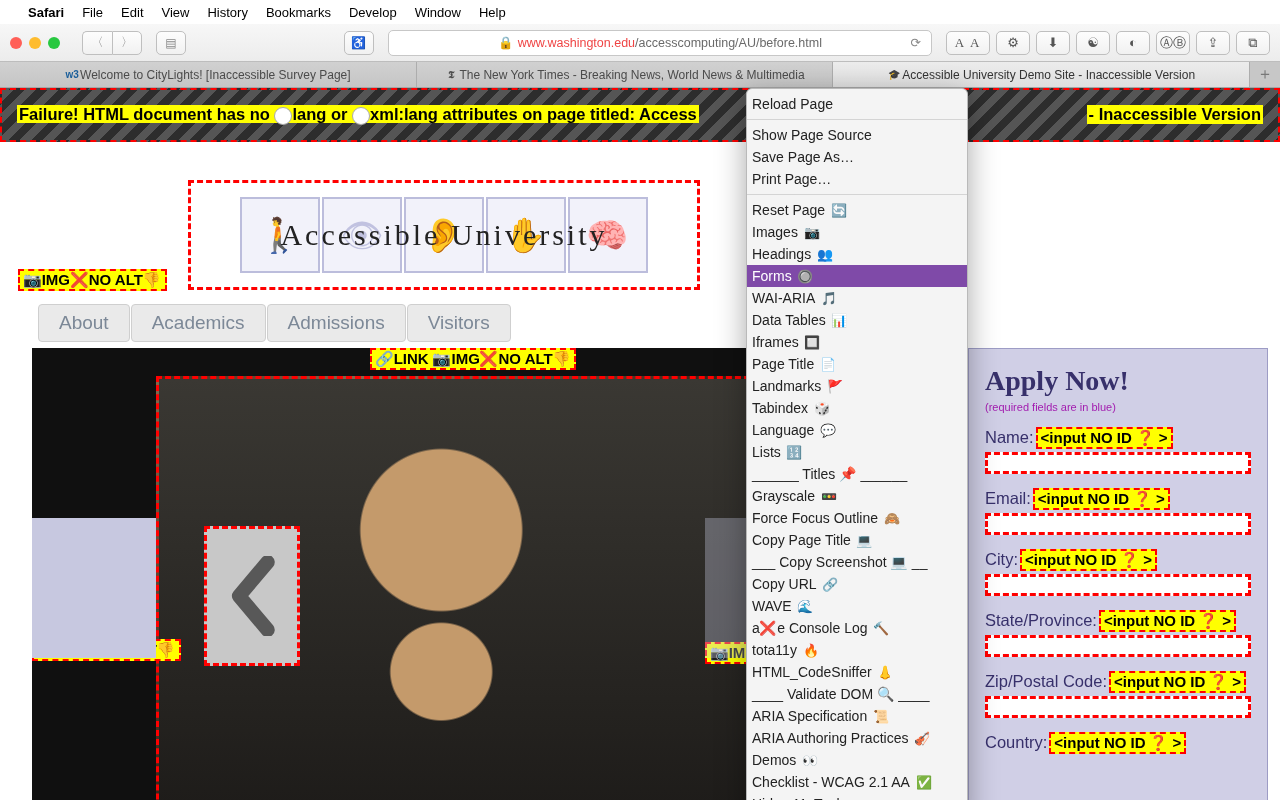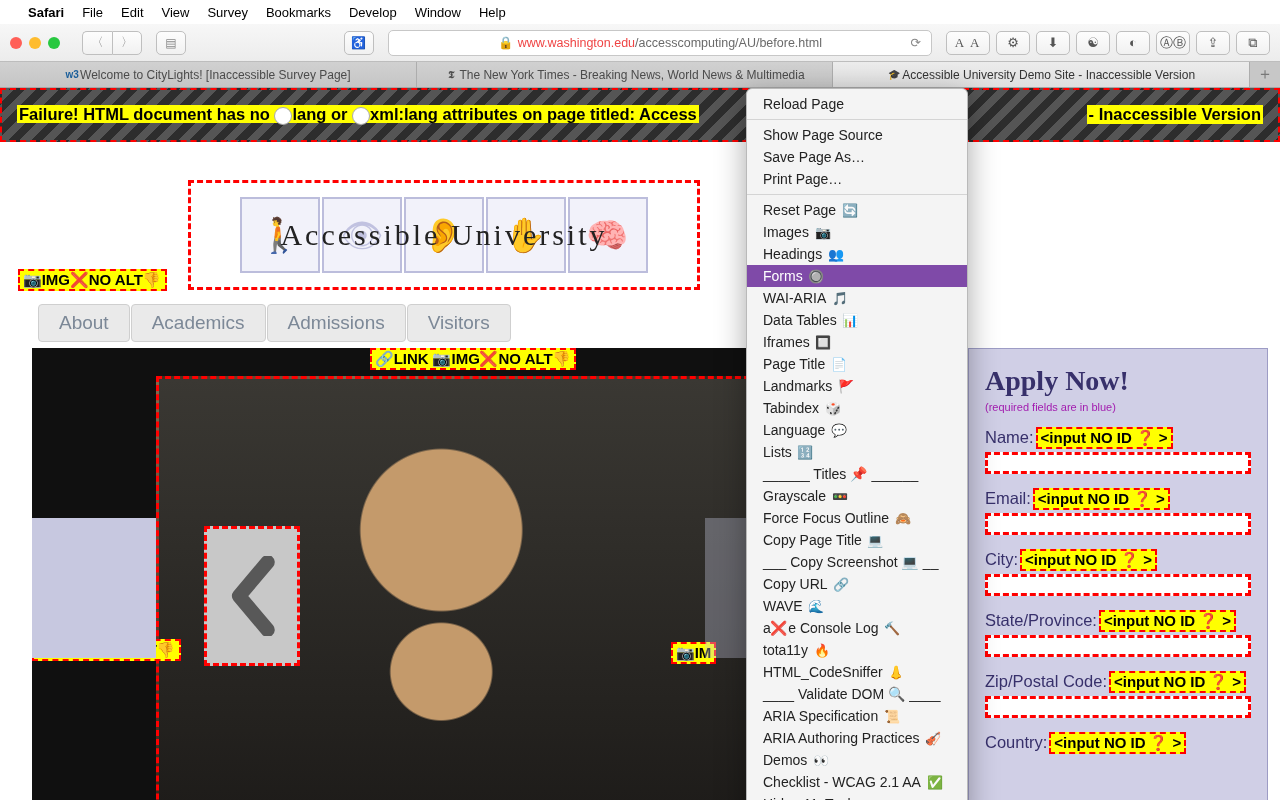--- a/index.html
+++ b/index.html
@@ -76,35 +76,35 @@
 .apply h2{font-family:Georgia,serif;color:#37306b;font-size:28px;margin-bottom:4px}
 .apply .req{color:#a21caf;font-size:11px;margin-bottom:14px}
 .fld{margin-bottom:14px}
 .fld .lbl{color:#37306b;font-size:16.5px}
 .fld .noid{display:inline-block;background:#ffff00;border:2px dashed #f00;font-weight:700;font-size:15px;padding:0 3px;margin-left:2px;color:#000}
 .fld .inputw{margin-top:3px}
 .fld .inp{display:block;width:266px;height:22px;background:#fff;border:3px dashed #f00}
 
 
 .ctx{position:absolute;left:746px;top:88px;width:222px;background:#f4f4f4;border:1px solid #b9b9b9;border-radius:6px;box-shadow:0 10px 30px rgba(0,0,0,.35);z-index:50;padding:4px 0;font-size:14px}
-.ctx .it{padding:3px 16px;color:#222;display:flex;align-items:center;gap:6px;white-space:nowrap}
+.ctx .it{padding:3px 5px;color:#222;display:flex;align-items:center;gap:6px;white-space:nowrap}
 .ctx .it.sel{background:#7f4aa8;color:#fff}
 .ctx hr{border:none;border-top:1px solid #d4d4d4;margin:4px 0}
 .ctx .em{font-size:13px}
 </style>
 </head>
 <body>
 
 <div class="mb">
   <span class="apple"></span>
   <span class="app">Safari</span>
   <span>File</span>
   <span>Edit</span>
   <span>View</span>
-  <span>Survey</span>
+  <span>History</span>
   <span>Bookmarks</span>
   <span>Develop</span>
   <span>Window</span>
   <span>Help</span>
 </div>
 
 <div class="wc">
   <div class="tl">
     <div class="dot red"></div>
     <div class="dot yel"></div>
@@ -182,21 +182,21 @@
   <div class="carousel">
     <span class="badge linkbadge">🔗LINK 📷IMG❌NO ALT👎</span>
     <div class="photo"></div>
     <div class="prevbox"></div>
     <div class="prevarrow">
       <svg viewBox="0 0 40 60">
           <path d="M32 4 L10 30 L32 56" stroke="#585858" stroke-width="11" fill="none" stroke-linecap="round" stroke-linejoin="round"></path>
         </svg>
     </div>
     <div class="nextbox"></div>
-    <span class="badge badge-alt" style="left:639px;top:294px">📷IM</span>
+    <span class="badge badge-alt" style="left:673px;top:294px">📷IM</span>
   </div>
   <span class="badge badge-alt" style="left:32px;top:497px">📷IMG❌NO ALT👎</span>
 
   <div class="apply">
     <h2>Apply Now!</h2>
     <div class="req">(required fields are in blue)</div>
 
     <div class="fld">
       <span class="lbl">Name:</span><span class="noid">&lt;input NO ID ❓ &gt;</span>
       <div class="inputw">

